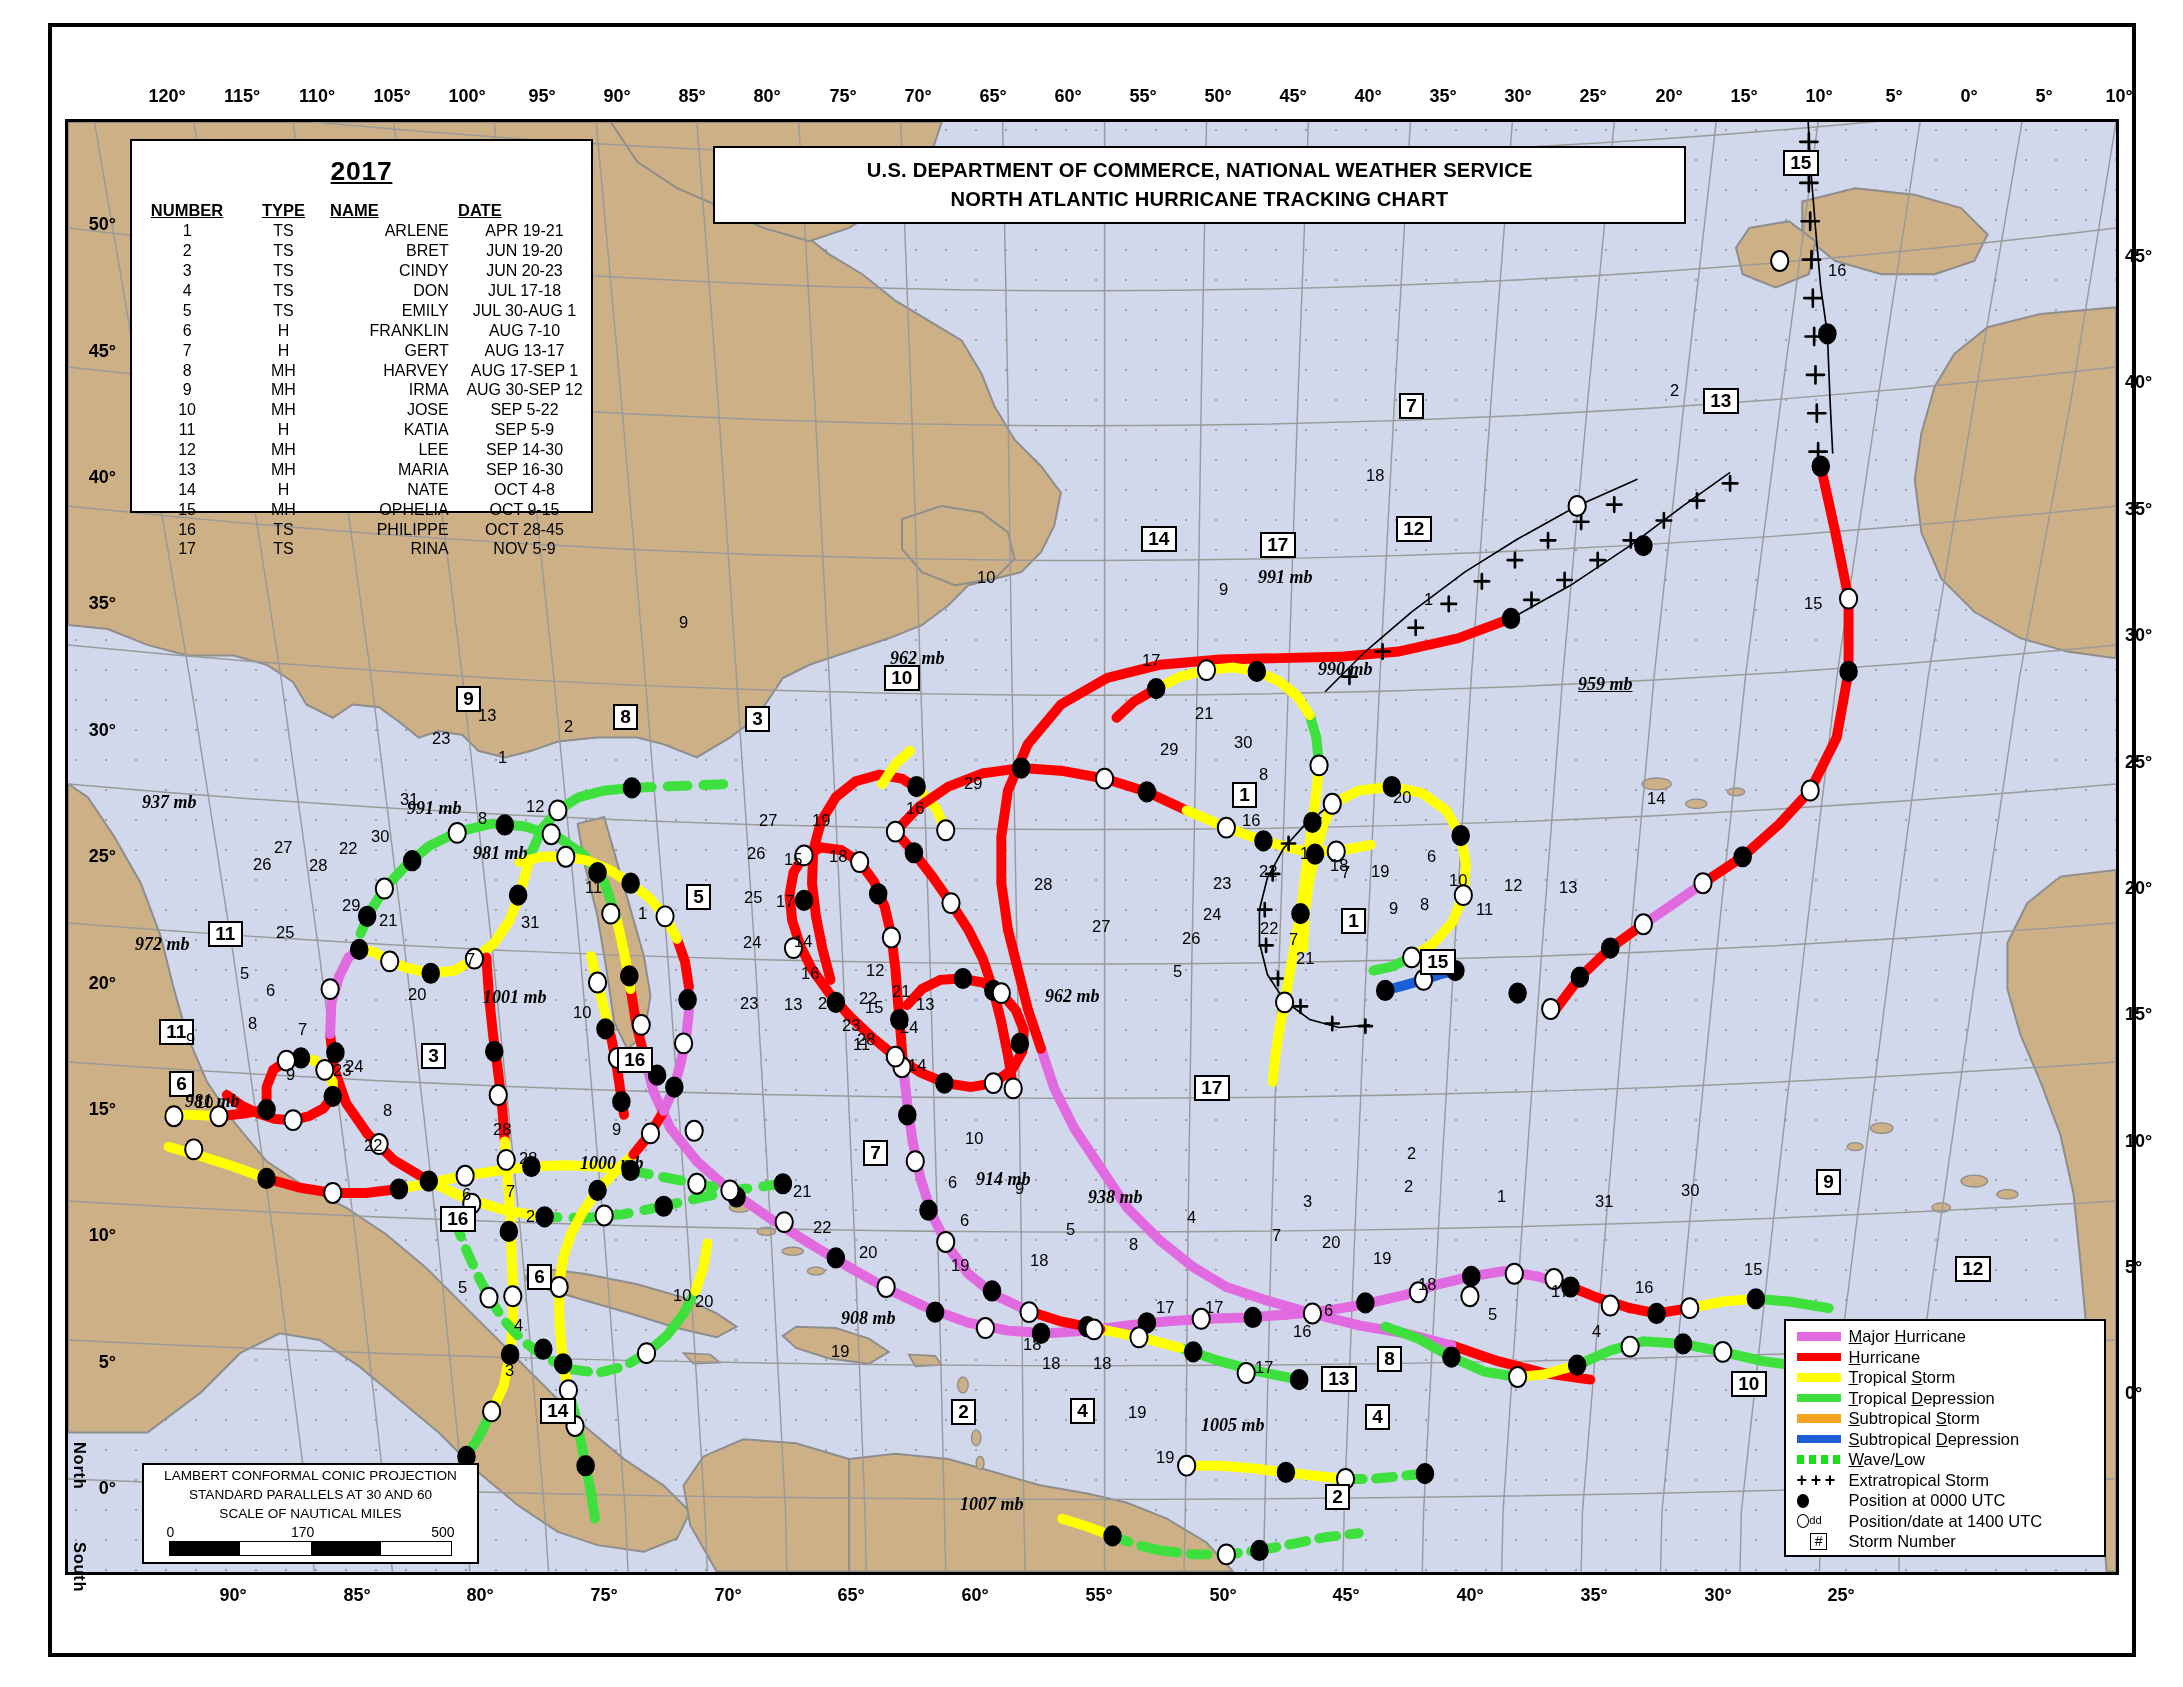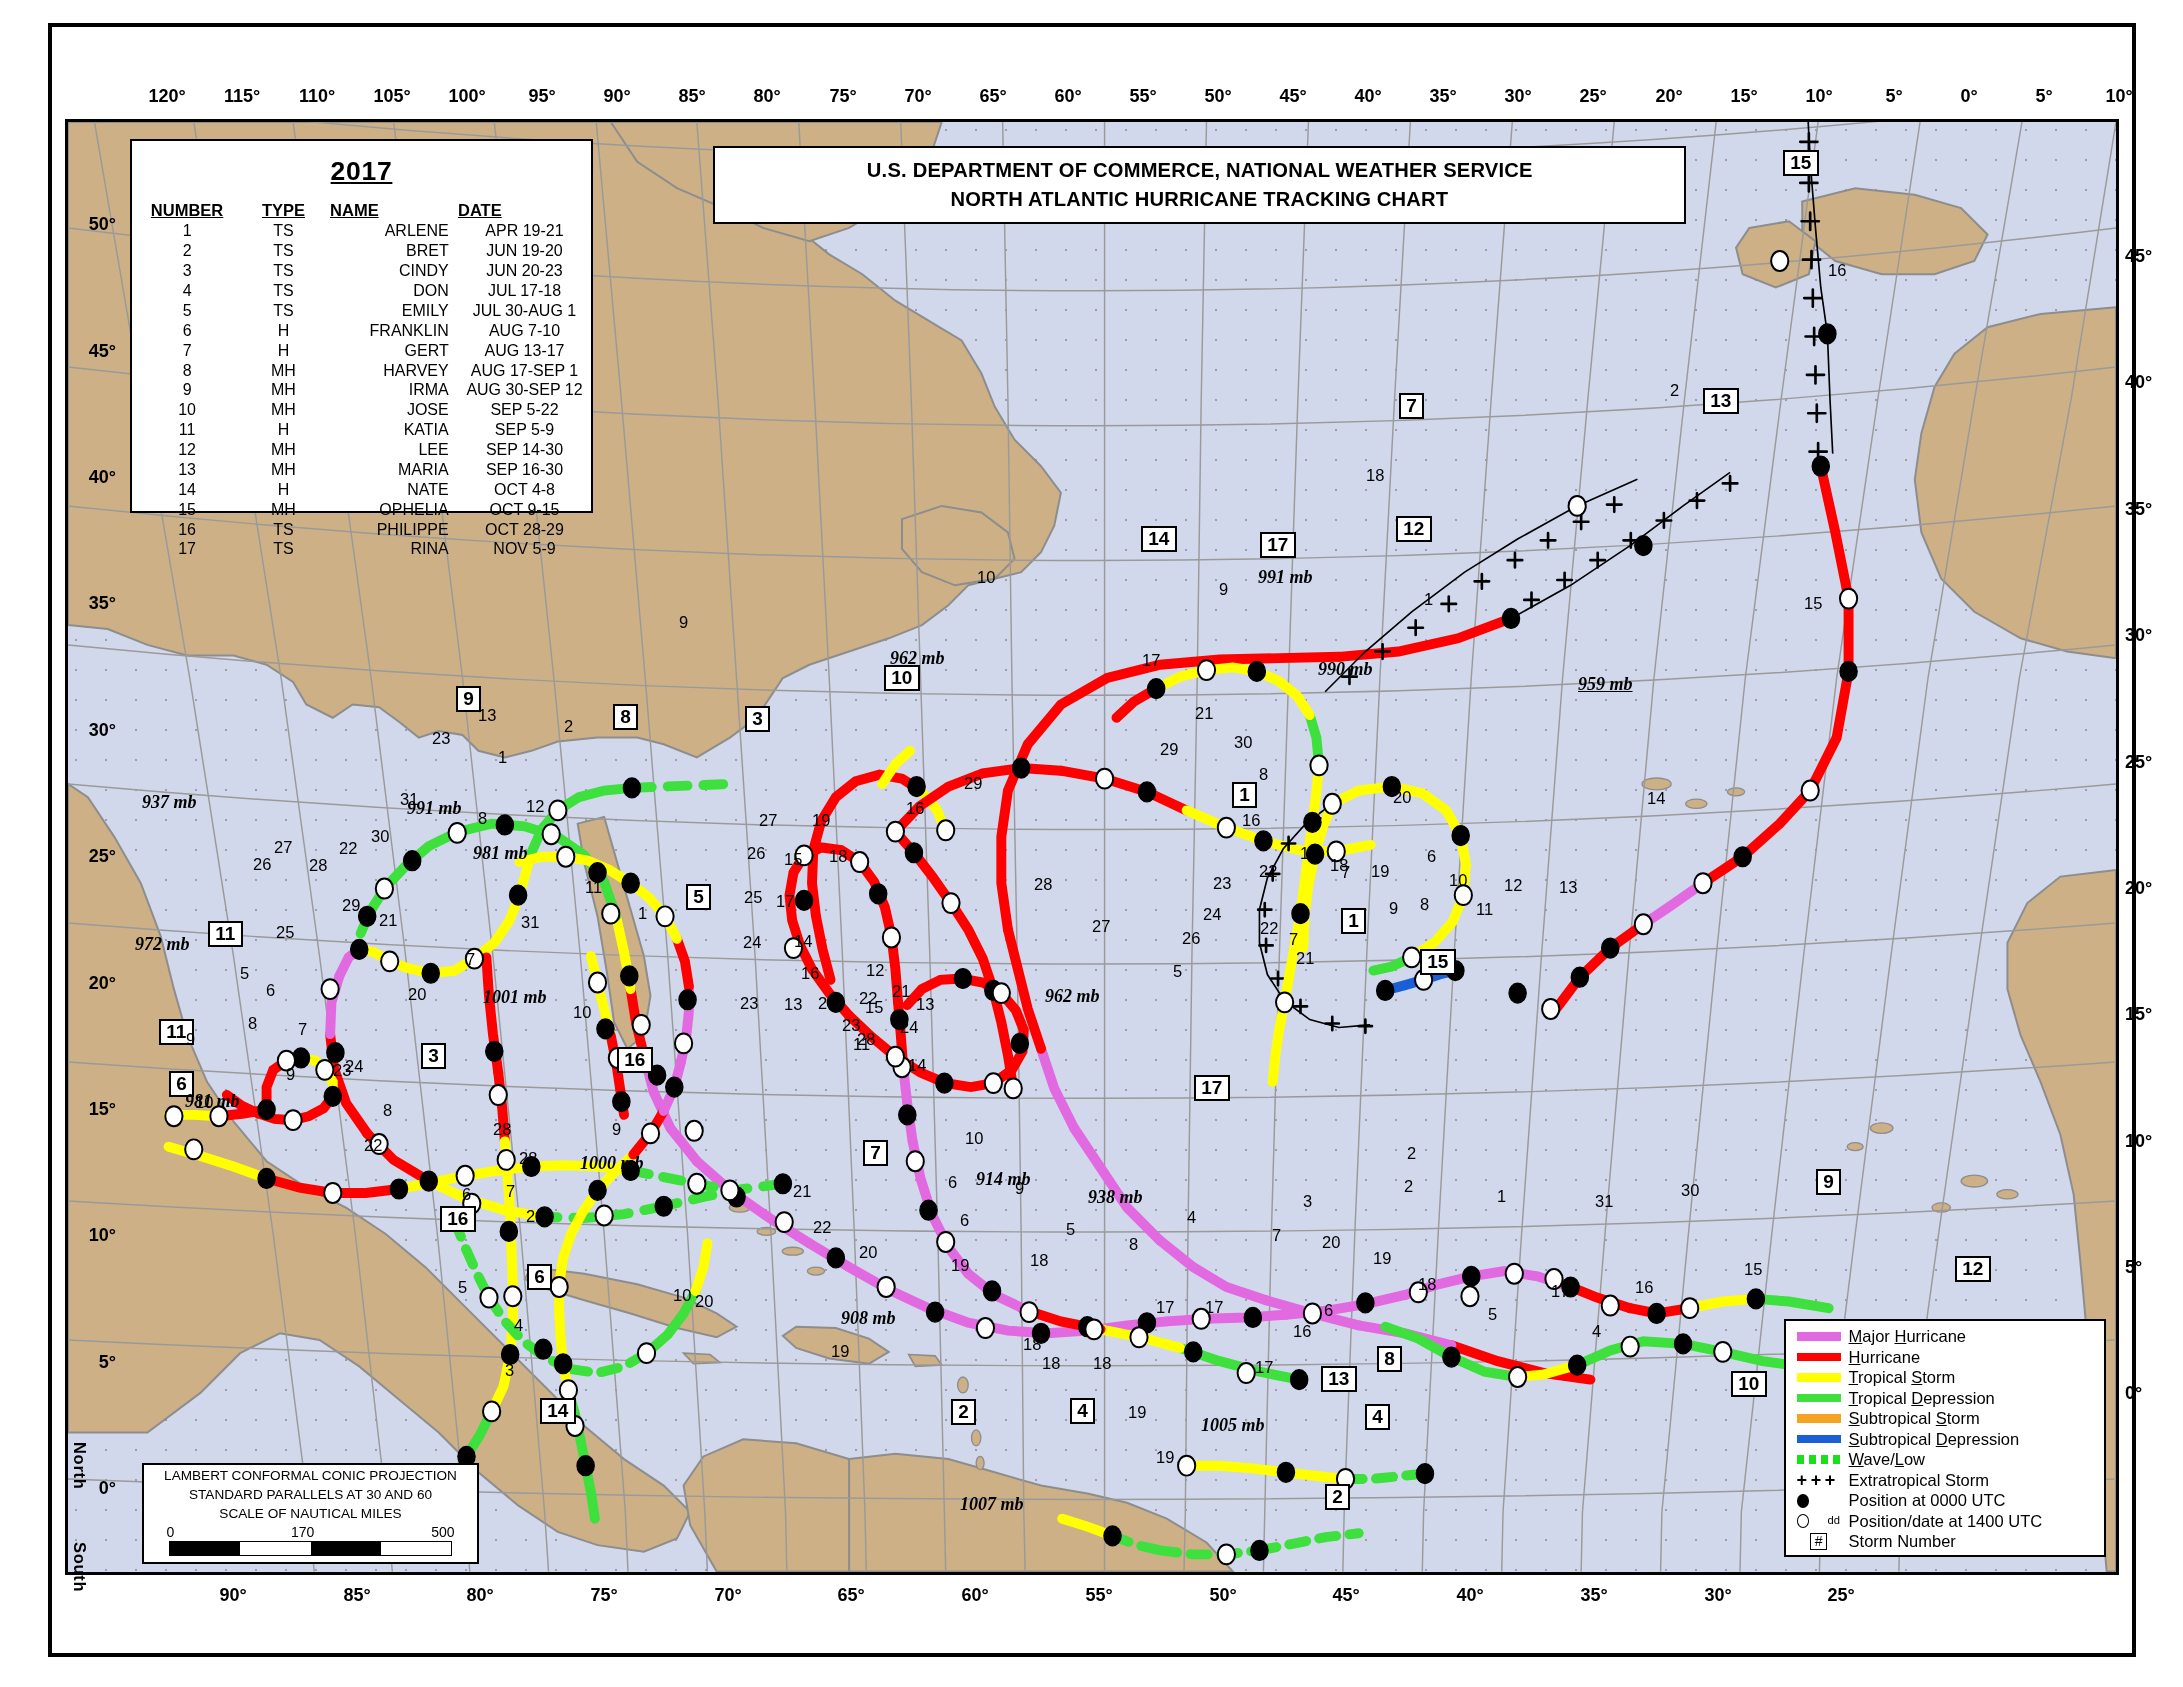--- a/index.html
+++ b/index.html
@@ -53,21 +53,21 @@
   .scale-bar i.w{background:#fff;}
 
   
   #legend-box{left:1784px;top:1319px;width:322px;height:238px;padding:5.3px 0 0 8px;}
   .lg-row{display:flex;align-items:center;height:20.5px;font-size:16.5px;}
   .lg-sw{width:44px;height:8.6px;margin:0 8px 0 2.6px;flex:none;}
   .lg-sw.dash{height:8.6px;background:repeating-linear-gradient(90deg,#19e019 0 7.3px,#fff 7.3px 12px);}
   .lg-txt{white-space:nowrap;}
   .lg-u{text-decoration:underline;}
   .lg-ext{width:44px;margin:0 8px 0 2.6px;flex:none;font-size:18px;line-height:1;letter-spacing:-0.7px;font-weight:bold;}
-  .lg-dot{width:44px;margin:0 8px 0 2.6px;flex:none;display:flex;justify-content:space-between;}
+  .lg-dot{width:44px;margin:0 8px 0 2.6px;flex:none;display:flex;justify-content:flex-start;}
   .dotk{width:12.6px;height:14px;border-radius:50%;background:#000;}
   .dotw{width:12.6px;height:14px;border-radius:50%;background:#fff;border:1.7px solid #000;box-sizing:border-box;}
   .lg-sn{width:44px;margin:0 8px 0 2.6px;flex:none;display:flex;justify-content:center;}
   .snbox{border:1.7px solid #000;font-size:14px;padding:0 3.3px;line-height:1.08;background:#fff;}
   .sup{font-size:11.2px;vertical-align:super;margin-right:0.7px;}
 
   
   .snum{position:absolute;background:#fff;border:2.6px solid #000;font-size:19px;font-weight:bold;
         padding:0.7px 5.3px 2px 5.3px;line-height:1.02;font-family:"Liberation Sans",sans-serif;}
 
@@ -873,21 +873,21 @@
           <tr>
             <td class="c-num">15</td>
             <td class="c-typ">MH</td>
             <td class="c-nam">OPHELIA</td>
             <td class="c-dat">OCT 9-15</td>
           </tr>
           <tr>
             <td class="c-num">16</td>
             <td class="c-typ">TS</td>
             <td class="c-nam">PHILIPPE</td>
-            <td class="c-dat">OCT 28-29</td>
+            <td class="c-dat">OCT 28-45</td>
           </tr>
           <tr>
             <td class="c-num">17</td>
             <td class="c-typ">TS</td>
             <td class="c-nam">RINA</td>
             <td class="c-dat">NOV 5-9</td>
           </tr>
         </tbody>
     </table>
   </div>

